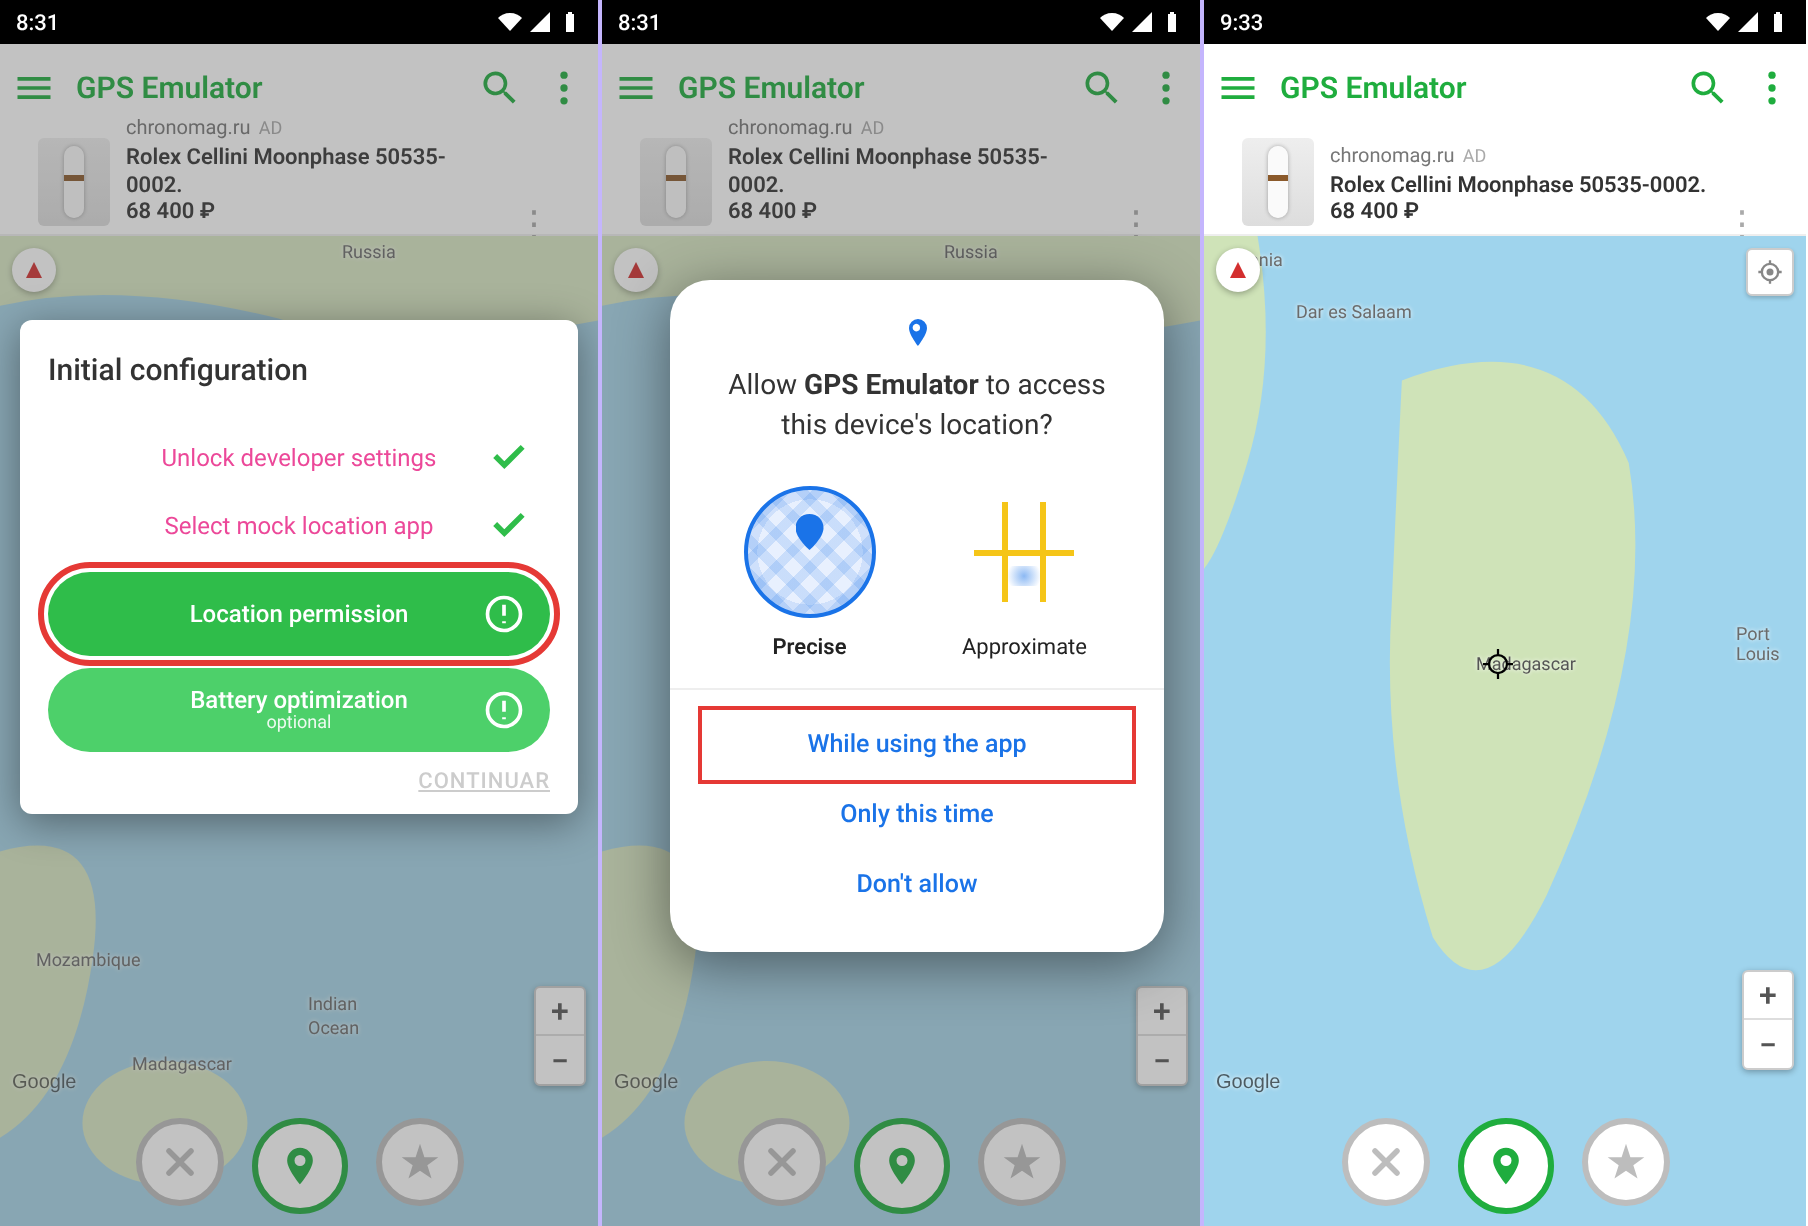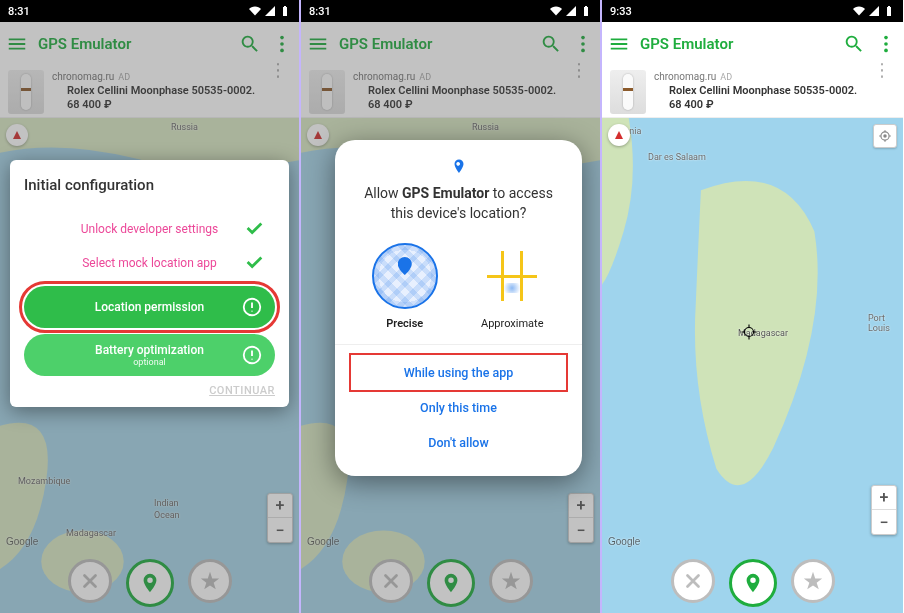--- a/index.html
+++ b/index.html
@@ -9,27 +9,27 @@
   .phone:last-child { border-right: none; }
 
   .status-bar { height: 22px; background: #000; color: #fff; display: flex; justify-content: space-between; align-items: center; padding: 0 8px; font-size: 11px; font-weight: 500; }
   .status-right { display: flex; gap: 3px; align-items: center; }
   .status-icon { width: 12px; height: 12px; }
 
   .app-bar { height: 44px; background: #fff; display: flex; align-items: center; padding: 0 6px; gap: 10px; }
   .app-title { flex: 1; color: #1fad3e; font-weight: 600; font-size: 15px; }
   .ab-icon { color: #1fad3e; width: 22px; height: 22px; display:flex; align-items:center; justify-content:center; }
 
-  .ad-banner { height: 52px; background: #fff; display: flex; align-items: flex-start; padding: 4px 8px; gap: 8px; border-bottom: 1px solid #eee; }
+  .ad-banner { height: 52px; background: #fff; display: flex; align-items: flex-end; padding: 4px 19px; gap: 8px; border-bottom: 1px solid #eee; }
   .ad-thumb { width: 36px; height: 44px; border-radius: 3px; background: linear-gradient(#eee,#ddd); position: relative; }
   .ad-thumb::after { content:""; position:absolute; left:13px; top:4px; width:10px; height:36px; border-radius:5px; background:linear-gradient(#fafafa 0 40%, #8b5a2b 40% 48%, #fafafa 48% 100%); box-shadow:0 0 2px rgba(0,0,0,.3);}
   .ad-text { flex: 1; font-size: 11px; line-height: 1.25; color: #333; }
   .ad-domain { color: #777; font-size: 10px; }
   .ad-label { color:#aaa; font-size:9px; margin-left:4px;}
-  .ad-title { font-weight: 600; margin-left: 15px; }
+  .ad-title { font-weight: 600; }
   .ad-more { color:#aaa; font-size:18px; line-height:0; padding-right:4px;}
 
   .map-area { position: relative; flex: 1; overflow: hidden; }
   .phone-body { position:absolute; top:22px; left:0; right:0; bottom:0; display:flex; flex-direction:column; }
 
   .map-svg { position:absolute; inset:0; width:100%; height:100%; }
 
   .compass { position:absolute; top:6px; left:6px; width:22px; height:22px; background:#fff; border-radius:50%; box-shadow:0 1px 3px rgba(0,0,0,.3); display:flex; align-items:center; justify-content:center;}
   .compass::before{content:"";width:0;height:0;border-left:4px solid transparent;border-right:4px solid transparent;border-bottom:8px solid #d32f2f;}
 

